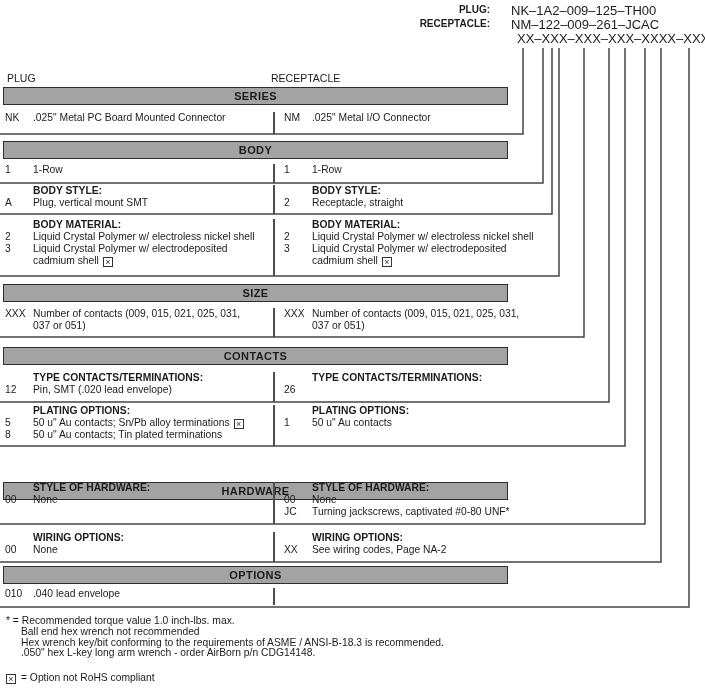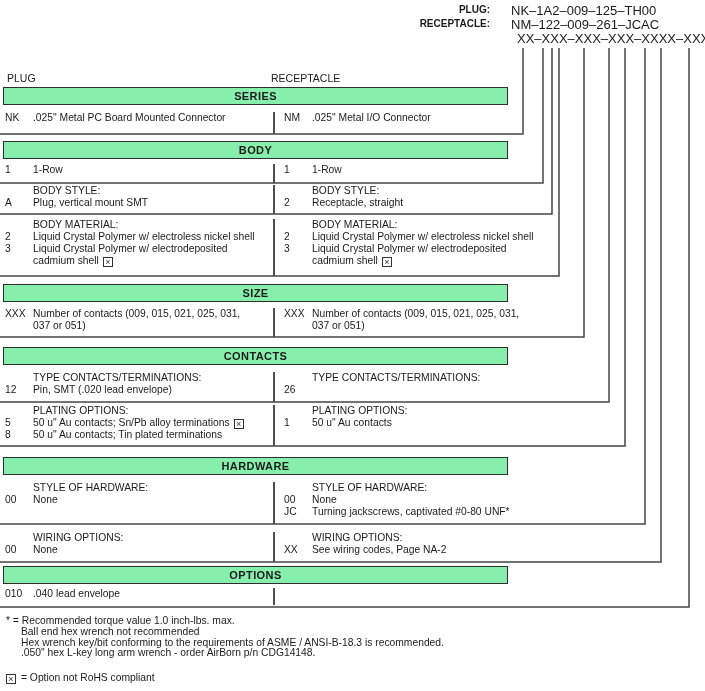--- a/index.html
+++ b/index.html
@@ -11,29 +11,29 @@
   .lines{position:absolute;left:0;top:0;pointer-events:none;}
   
   .cl{position:absolute;left:0;width:705px;height:14px;white-space:nowrap;}
   .codelabel{position:absolute;left:380px;width:110px;text-align:right;font-weight:700;font-size:10px;}
   .codeval{position:absolute;font-family:Liberation Sans, sans-serif;font-size:13px;line-height:14px;letter-spacing:0;}
   
   .collabel{position:absolute;top:72px;font-size:10.5px;}
   
   .hdrbox{
     position:absolute;left:3px;width:503px;height:16px;border:1.5px solid #2e2e2e;
-    text-align:center;font-weight:700;font-size:11px;line-height:16.5px;letter-spacing:.4px;background:#86efac;
+    text-align:center;font-weight:700;font-size:11px;line-height:16.5px;letter-spacing:.4px;background:#a3a3a3;
   }
   
   .blk{position:absolute;left:0;width:560px;}
   .mid{position:absolute;left:273px;top:0;bottom:0;width:1.5px;background:#4d4d4d;}
   .half{position:absolute;top:0;}
   .half.L{left:5px;width:284px;}
   .half.R{left:284px;width:272px;}
-  .hd{padding-left:28px;font-weight:400;}
+  .hd{padding-left:28px;font-weight:700;}
   .row{display:flex;}
   .cc{flex:0 0 28px;}
   .dc{flex:1 1 auto;white-space:pre-line;}
   
   .rohs{
     display:inline-block;width:8px;height:8px;border:1px solid #333;
     font-size:9px;line-height:8px;text-align:center;margin-left:4px;vertical-align:-1px;color:#333;
   }
   .rohs::after{content:"\00D7";display:block;}
   .rohs.lead{margin-left:0;margin-right:5px;}
@@ -206,21 +206,21 @@
     </div>
     <div class="half R">
       <div class="hd">PLATING OPTIONS:</div>
       <div class="row">
         <div class="cc">1</div>
         <div class="dc">50 u" Au contacts</div>
       </div>
     </div>
   </div>
 
-  <div class="hdrbox" style="top:457px">HARDWARE</div>
+  <div class="hdrbox" style="top:482px">HARDWARE</div>
   <div class="blk" style="top:482px;height:42px">
     <div class="mid"></div>
     <div class="half L">
       <div class="hd">STYLE OF HARDWARE:</div>
       <div class="row">
         <div class="cc">00</div>
         <div class="dc">None</div>
       </div>
     </div>
     <div class="half R">

